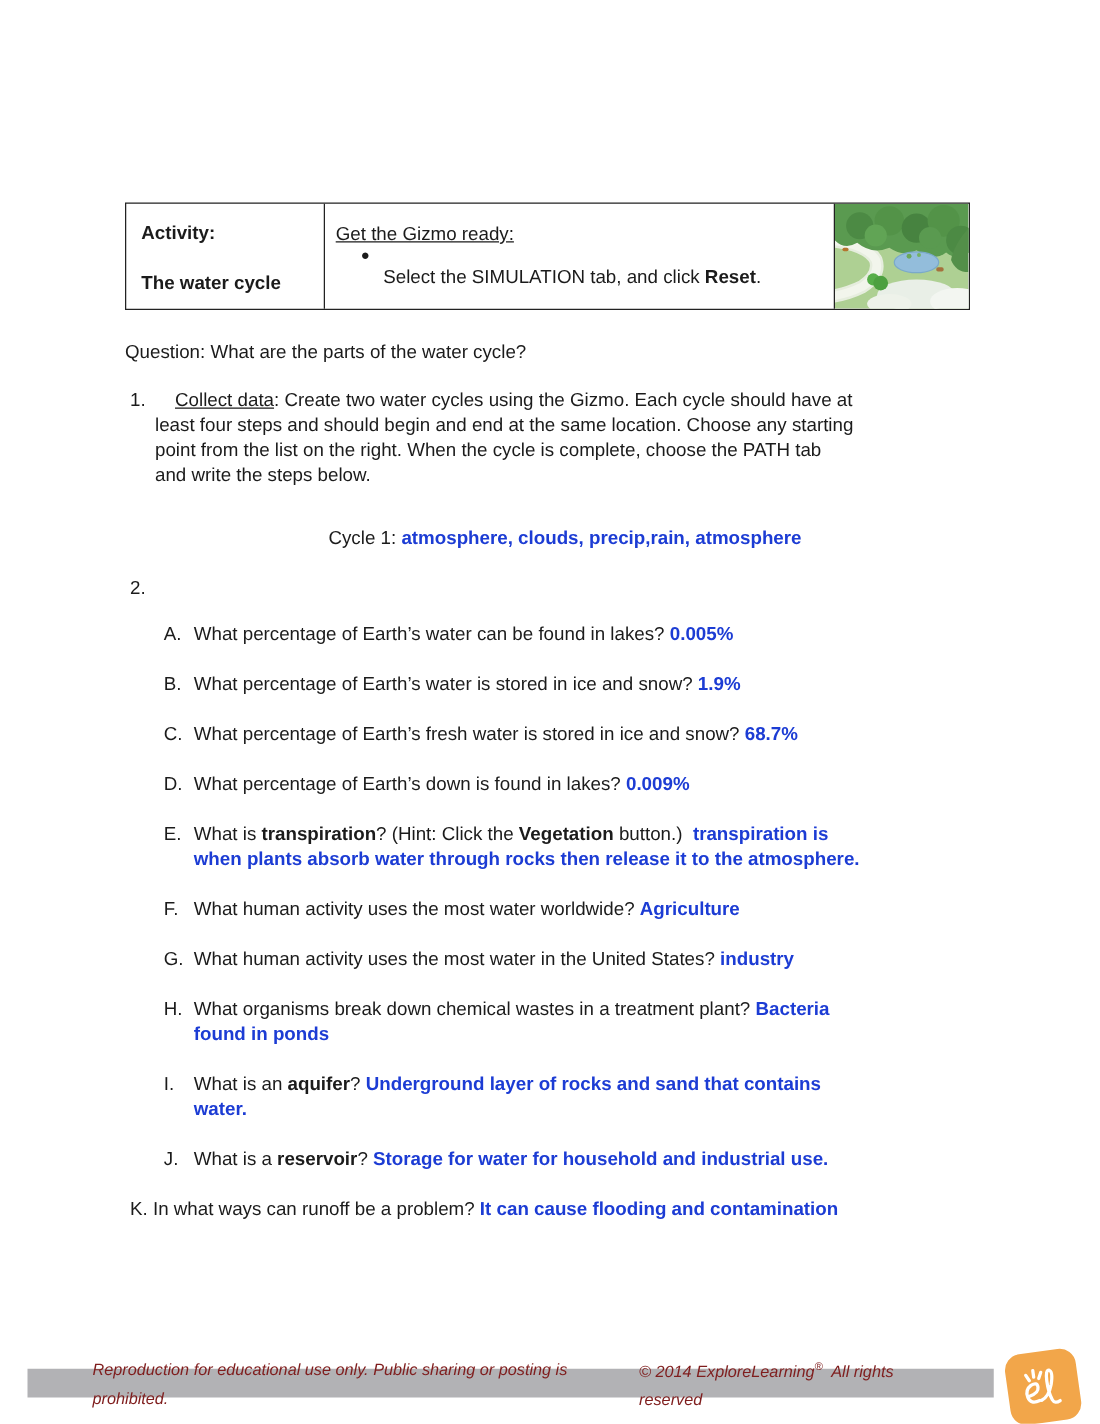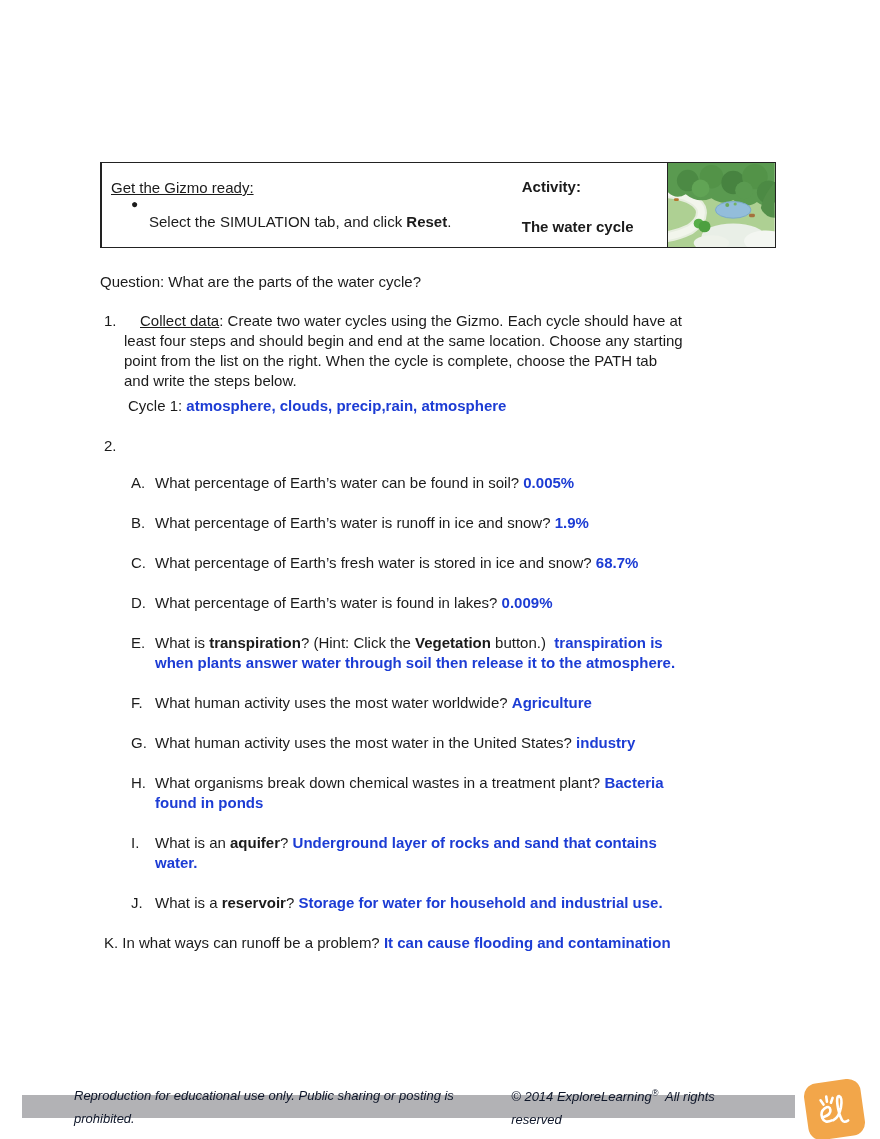--- a/index.html
+++ b/index.html
@@ -31,66 +31,66 @@
   .cell-thumb svg{display:block;width:100%;height:100%;}
 
   
   .q-heading{font-weight:400;margin-top:24px;}
   .num-item{display:flex;}
   .num-item .num{width:24px;flex:none;padding-left:4px;}
   .item-1{margin-top:19px;}
   .item-2{margin-top:20px;}
   .rich{white-space:pre-wrap;}
   .cycle-row{margin-left:28px;margin-top:20px;white-space:pre-wrap;}
-  .cycle-row.first{margin-top:5px;}
+  .cycle-row.first{margin-top:30px;text-align:center;}
   .cycle-answer{color:var(--answer-blue);font-weight:700;white-space:pre-wrap;}
   .sub-list{margin-top:17px;list-style:none;}
   .sub-row{display:flex;padding-left:31px;margin-bottom:20px;}
   .sub-row .letter{width:24px;flex:none;}
   .sub-row .rich{flex:1;}
   .k-paragraph{padding-left:4px;}
 
   .seg-b{font-weight:700;}
   .seg-u{text-decoration:underline;margin-left:16px;}
   .seg-a{color:var(--answer-blue);font-weight:700;}
   .seg-sup{vertical-align:super;font-size:9px;}
 
   
   .footer-bar{
     position:absolute;left:22px;top:1095px;width:773px;height:23px;
-    background:var(--footer-bar);color:#0f172a;
+    background:var(--footer-bar);color:#7f1d1d;
     display:flex;align-items:center;justify-content:space-between;
     padding:0 30px 0 52px;font-size:13px;line-height:23px;
   }
   .footer-left{font-style:italic;}
   .footer-right{white-space:pre-wrap;font-style:italic;}
   .footer-logo{
     position:absolute;left:806px;top:1081px;width:57px;height:57px;
     background:var(--logo-orange);border-radius:13px;
     transform:rotate(-8deg);z-index:2;
     display:flex;align-items:center;justify-content:center;
   }
   .footer-logo svg{display:block;}
 </style>
 </head>
 <body>
 
 <div class="content">
 
   <div class="header-table">
+    <div class="cell cell-activity">
+      <div class="line1">Activity:</div>
+      <div class="line2">The water cycle</div>
+    </div>
     <div class="cell cell-gizmo">
       <div class="gizmo-heading">Get the Gizmo ready:</div>
       <div class="bullet-row">
         <span>●</span>
       </div>
       <div class="gizmo-instruction rich"><span>Select the SIMULATION tab, and click </span><span class="seg-b">Reset</span><span>.</span></div>
-    </div>
-    <div class="cell cell-activity">
-      <div class="line1">Activity:</div>
-      <div class="line2">The water cycle</div>
     </div>
     <div class="cell cell-thumb">
       <svg viewBox="0 0 108 86" preserveAspectRatio="none">
         <rect x="0" y="0" width="108" height="86" fill="#aed093"></rect>
 
         <path d="M-4 30 Q 26 33 33 46 Q 37 58 22 68 Q 10 74 -4 76" stroke="#e6edde" stroke-width="11" fill="none" stroke-linecap="round"></path>
         <path d="M-4 30 Q 26 33 33 46 Q 37 58 22 68 Q 10 74 -4 76" stroke="#f2f5ec" stroke-width="7" fill="none" stroke-linecap="round"></path>
 
         <ellipse cx="66" cy="75" rx="32" ry="13" fill="#e9efe7"></ellipse>
         <ellipse cx="99" cy="80" rx="22" ry="11" fill="#f3f6f1"></ellipse>
@@ -131,38 +131,38 @@
 
   <div class="cycle-row first"><span>Cycle 1: </span><span class="cycle-answer">atmosphere, clouds, precip,rain, atmosphere</span></div>
 
   <div class="num-item item-2">
     <span class="num">2.</span>
   </div>
 
   <ul class="sub-list">
     <li class="sub-row">
         <span class="letter">A.</span>
-        <div class="rich"><span>What percentage of Earth’s water can be found in soil? </span><span class="seg-a">0.005%</span></div>
+        <div class="rich"><span>What percentage of Earth’s water can be found in lakes? </span><span class="seg-a">0.005%</span></div>
       </li>
     <li class="sub-row">
         <span class="letter">B.</span>
-        <div class="rich"><span>What percentage of Earth’s water is runoff in ice and snow? </span><span class="seg-a">1.9%</span></div>
+        <div class="rich"><span>What percentage of Earth’s water is stored in ice and snow? </span><span class="seg-a">1.9%</span></div>
       </li>
     <li class="sub-row">
         <span class="letter">C.</span>
         <div class="rich"><span>What percentage of Earth’s fresh water is stored in ice and snow? </span><span class="seg-a">68.7%</span></div>
       </li>
     <li class="sub-row">
         <span class="letter">D.</span>
-        <div class="rich"><span>What percentage of Earth’s water is found in lakes? </span><span class="seg-a">0.009%</span></div>
+        <div class="rich"><span>What percentage of Earth’s down is found in lakes? </span><span class="seg-a">0.009%</span></div>
       </li>
     <li class="sub-row">
         <span class="letter">E.</span>
         <div class="rich"><span>What is </span><span class="seg-b">transpiration</span><span>? (Hint: Click the </span><span class="seg-b">Vegetation</span><span> button.)  </span><span class="seg-a">transpiration is
-when plants answer water through soil then release it to the atmosphere.</span></div>
+when plants absorb water through rocks then release it to the atmosphere.</span></div>
       </li>
     <li class="sub-row">
         <span class="letter">F.</span>
         <div class="rich"><span>What human activity uses the most water worldwide? </span><span class="seg-a">Agriculture</span></div>
       </li>
     <li class="sub-row">
         <span class="letter">G.</span>
         <div class="rich"><span>What human activity uses the most water in the United States? </span><span class="seg-a">industry</span></div>
       </li>
     <li class="sub-row">

